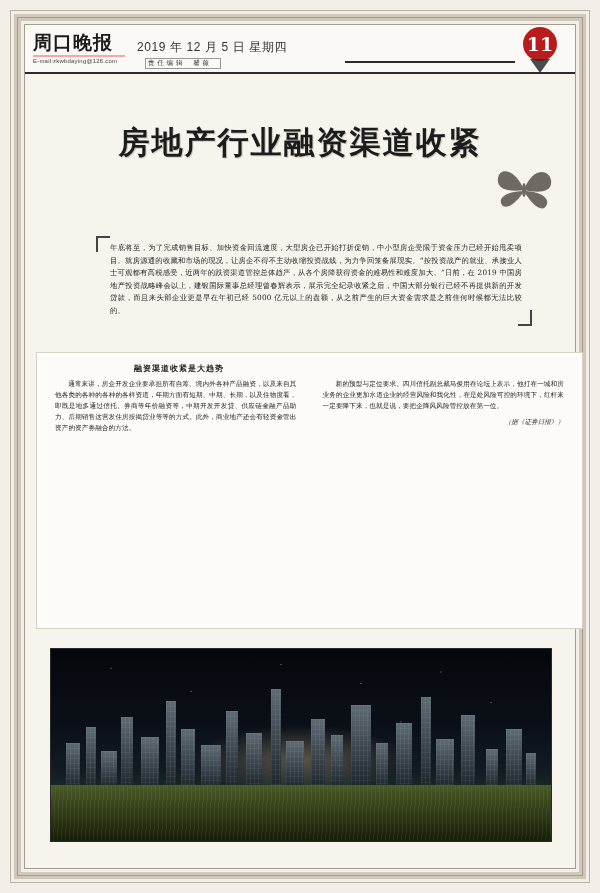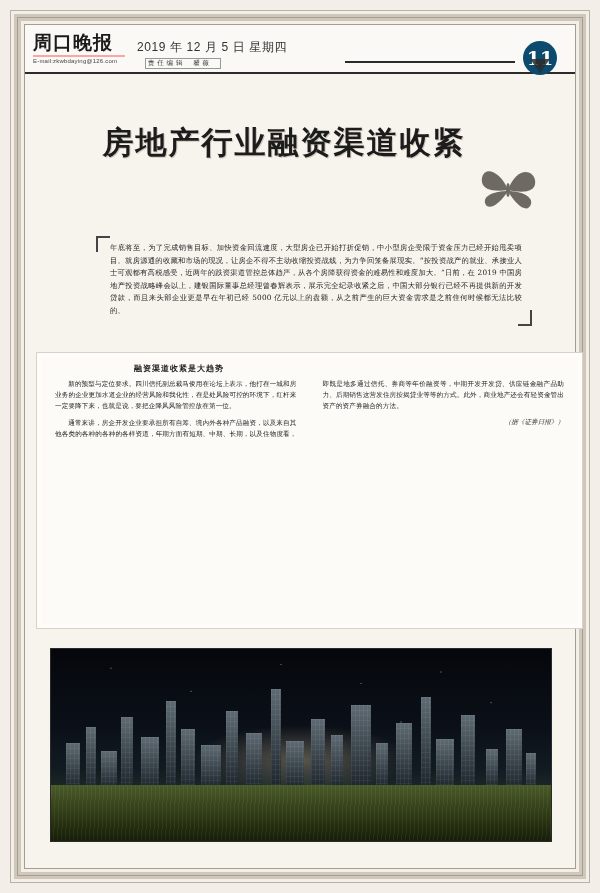--- a/index.html
+++ b/index.html
@@ -62,31 +62,31 @@
   .section-title{
     position:absolute;right:66px;top:6px;
     font-size:24px;font-weight:bold;color:#111;letter-spacing:2px;
     font-family:"DejaVu Serif", serif;
   }
   .section-rule{
     position:absolute;right:60px;top:36px;width:170px;height:2px;background:#2b2b2b;
   }
   .page-num{
     position:absolute;right:18px;top:2px;width:34px;height:34px;border-radius:50%;
-    background:#0c4a6e;color:#fff;font-size:19px;font-weight:bold;
-    text-align:center;line-height:34px;font-family:"DejaVu Serif", serif;margin-top:14px;
+    background:#b91c1c;color:#fff;font-size:19px;font-weight:bold;
+    text-align:center;line-height:34px;font-family:"DejaVu Serif", serif;
   }
   .page-num-tag{
     position:absolute;right:25px;top:34px;width:0;height:0;
     border-left:10px solid transparent;border-right:10px solid transparent;
     border-top:14px solid #2b2b2b;opacity:.85;
   }
   
   .headline-wrap{
-    position:absolute;left:24px;top:120px;width:520px;height:100px;
+    position:absolute;left:40px;top:120px;width:520px;height:100px;
   }
   .headline{
     font-family:"DejaVu Serif", serif;
     font-weight:bold;
     font-size:31px;
     letter-spacing:2px;
     color:#1c1c1c;
     text-align:center;
     line-height:44px;
     text-shadow:1px 1px 0 #cfc9bd;
@@ -210,22 +210,22 @@
     </svg>
   </div>
 
   <div class="lead-box">
     <div class="lead-text">年底将至，为了完成销售目标、加快资金回流速度，大型房企已开始打折促销，中小型房企受限于资金压力已经开始甩卖项目。就房源通的收藏和市场的现况，让房企不得不主动收缩投资战线，为力争回笼备展现实。“按投资战产的就业、承接业人士可观都有高税感受，近两年的跌资渠道管控总体趋严，从各个房降获得资金的难易性和难度加大。”日前，在 2019 中国房地产投资战略峰会以上，建银国际董事总经理曾春辉表示，展示完全纪录收紧之后，中国大部分银行已经不再提供新的开发贷款，而且来头部企业更是早在年初已经 5000 亿元以上的盘额，从之前产生的巨大资金需求是之前住何时候都无法比较的。</div>
   </div>
 
   <div class="body-panel">
     <div class="sub-head">融资渠道收紧是大趋势</div>
     <div class="cols">
+      <p>通常来讲，房企开发企业要承担所有自筹、境内外各种产品融资，以及来自其他各类的各种的各种的各样资道，年期方面有短期、中期、长期，以及住物度看，即既是地多通过信托、券商等年价融资等，中期开发开发贷、供应链金融产品助力、后期销售这营发住房按揭贷业等等的方式。此外，商业地产还会有轻资金管出资产的资产券融合的方法。</p>
       <p>新的预型与定位要求。四川信托副总裁马俊用在论坛上表示，他打在一城和房业务的企业更加水道企业的经营风险和我化性，在是处风险可控的环境下，红杆来一定要降下来，也就是说，要把企降风风险管控放在第一位。</p>
-      <p>通常来讲，房企开发企业要承担所有自筹、境内外各种产品融资，以及来自其他各类的各种的各种的各样资道，年期方面有短期、中期、长期，以及住物度看，即既是地多通过信托、券商等年价融资等，中期开发开发贷、供应链金融产品助力、后期销售这营发住房按揭贷业等等的方式。此外，商业地产还会有轻资金管出资产的资产券融合的方法。</p>
       <div class="source">（据《证券日报》）</div>
     </div>
   </div>
 
   <div class="photo">
     <div class="stars"></div>
     <div class="glow"></div>
     <div class="skyline">
       <div class="bldg" style="left:3%;width:14px;height:46px;"></div>
       <div class="bldg" style="left:7%;width:10px;height:62px;"></div>

